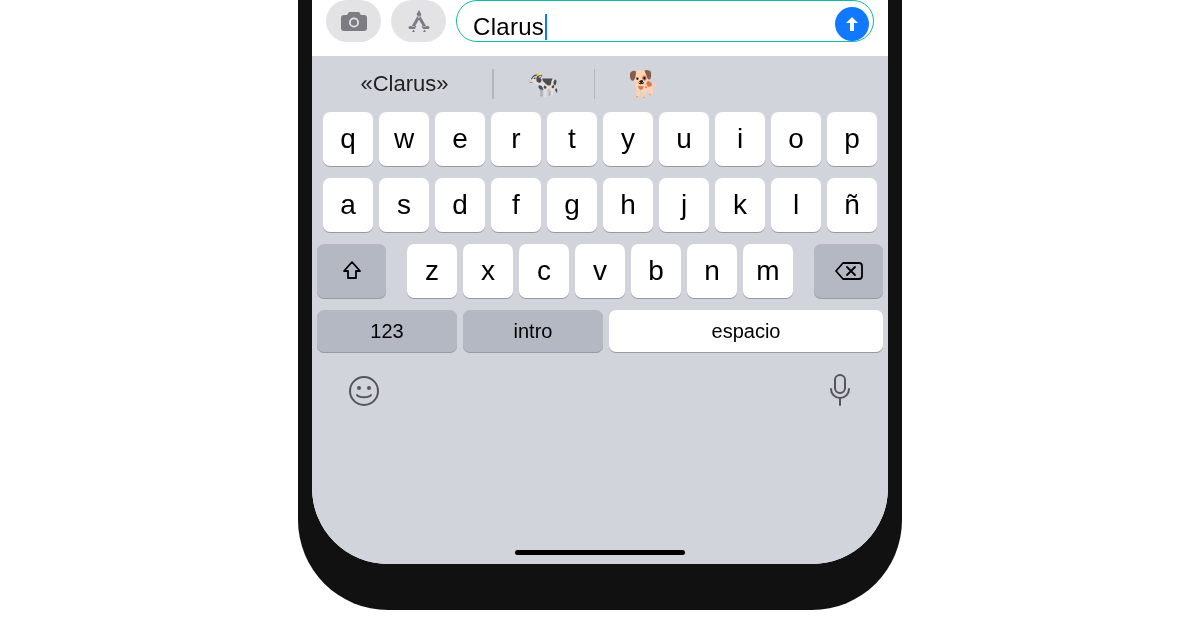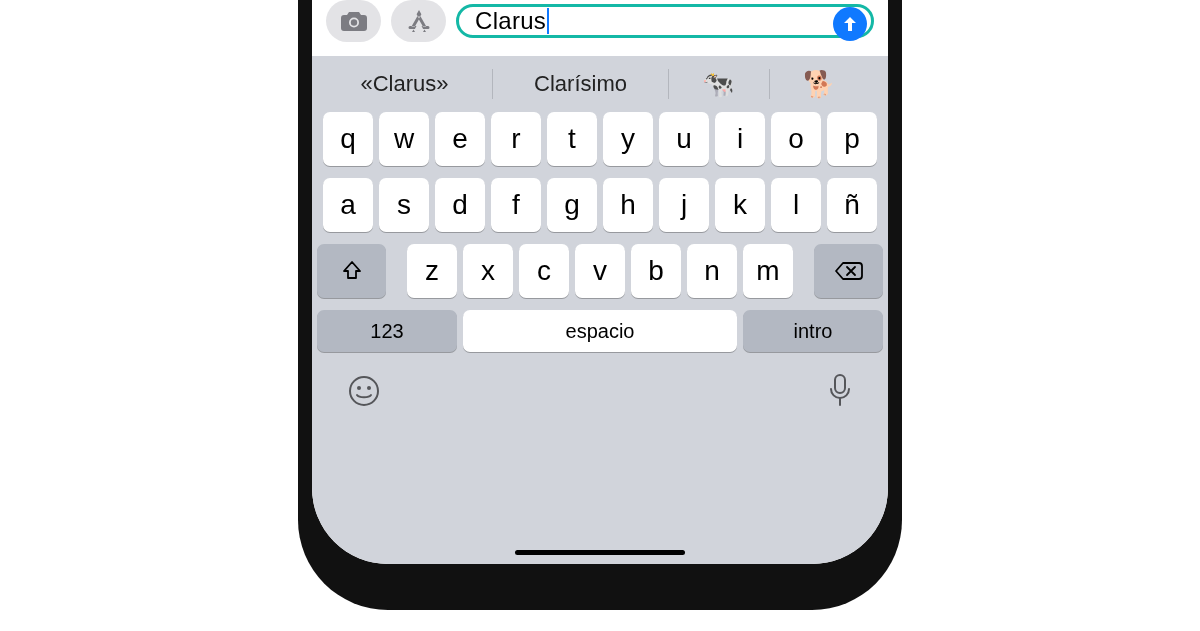--- a/index.html
+++ b/index.html
@@ -45,25 +45,25 @@
     height: 42px;
     display: flex;
     align-items: center;
     justify-content: center;
     color: #7c7c82;
   }
   .camera-btn { width: 55px; }
   .apps-btn { width: 55px; }
   .input-pill {
     flex: 1;
-    height: 34px;
-    border: 3px solid #14b8a6;
+    height: 42px;
+    border: 1px solid #14b8a6;
     border-radius: 22px;
     display: flex;
-    align-items: flex-start;
+    align-items: flex-end;
     padding: 0 4px 0 16px;
     gap: 8px;
   }
   .input-text {
     flex: 1;
     font-size: 24px;
     color: #000;
     letter-spacing: 0.3px;
     white-space: nowrap;
     display: flex;
@@ -199,23 +199,20 @@
       </div>
     </div>
 
     <div class="kbd-area">
 
       <div class="suggest-row">
         <div class="sg sg-1">
             <span>«Clarus»</span>
           </div>
         <div class="sg-sep"></div>
-        <div class="sg sg-2">
-            <span>Clarísimo</span>
-          </div>
         <div class="sg-sep"></div>
         <div class="sg sg-3">
             <span>🐄</span>
           </div>
         <div class="sg-sep"></div>
         <div class="sg sg-4">
             <span>🐕</span>
           </div>
       </div>
 
@@ -263,22 +260,22 @@
         <div class="key key-fn key-back">
           <svg width="30" height="22" viewBox="0 0 30 22">
             <path fill="none" stroke="#000" stroke-width="1.8" stroke-linejoin="round" d="M9 3h16a3 3 0 0 1 3 3v10a3 3 0 0 1-3 3H9l-7-8 7-8z"></path>
             <path stroke="#000" stroke-width="1.8" stroke-linecap="round" d="M13 7l8 8M21 7l-8 8"></path>
           </svg>
         </div>
       </div>
 
       <div class="krow row4">
         <div class="key key-fn key-123">123</div>
+        <div class="key key-fn key-intro">intro</div>
         <div class="key key-space">espacio</div>
-        <div class="key key-fn key-intro">intro</div>
       </div>
 
       <div class="bottom-bar">
         <div>
           <svg width="34" height="34" viewBox="0 0 34 34">
             <circle cx="17" cy="17" r="14" fill="none" stroke="#55565a" stroke-width="2"></circle>
             <circle cx="12" cy="14" r="2" fill="#55565a"></circle>
             <circle cx="22" cy="14" r="2" fill="#55565a"></circle>
             <path d="M10 21c2 3 12 3 14 0" fill="none" stroke="#55565a" stroke-width="2" stroke-linecap="round"></path>
           </svg>

